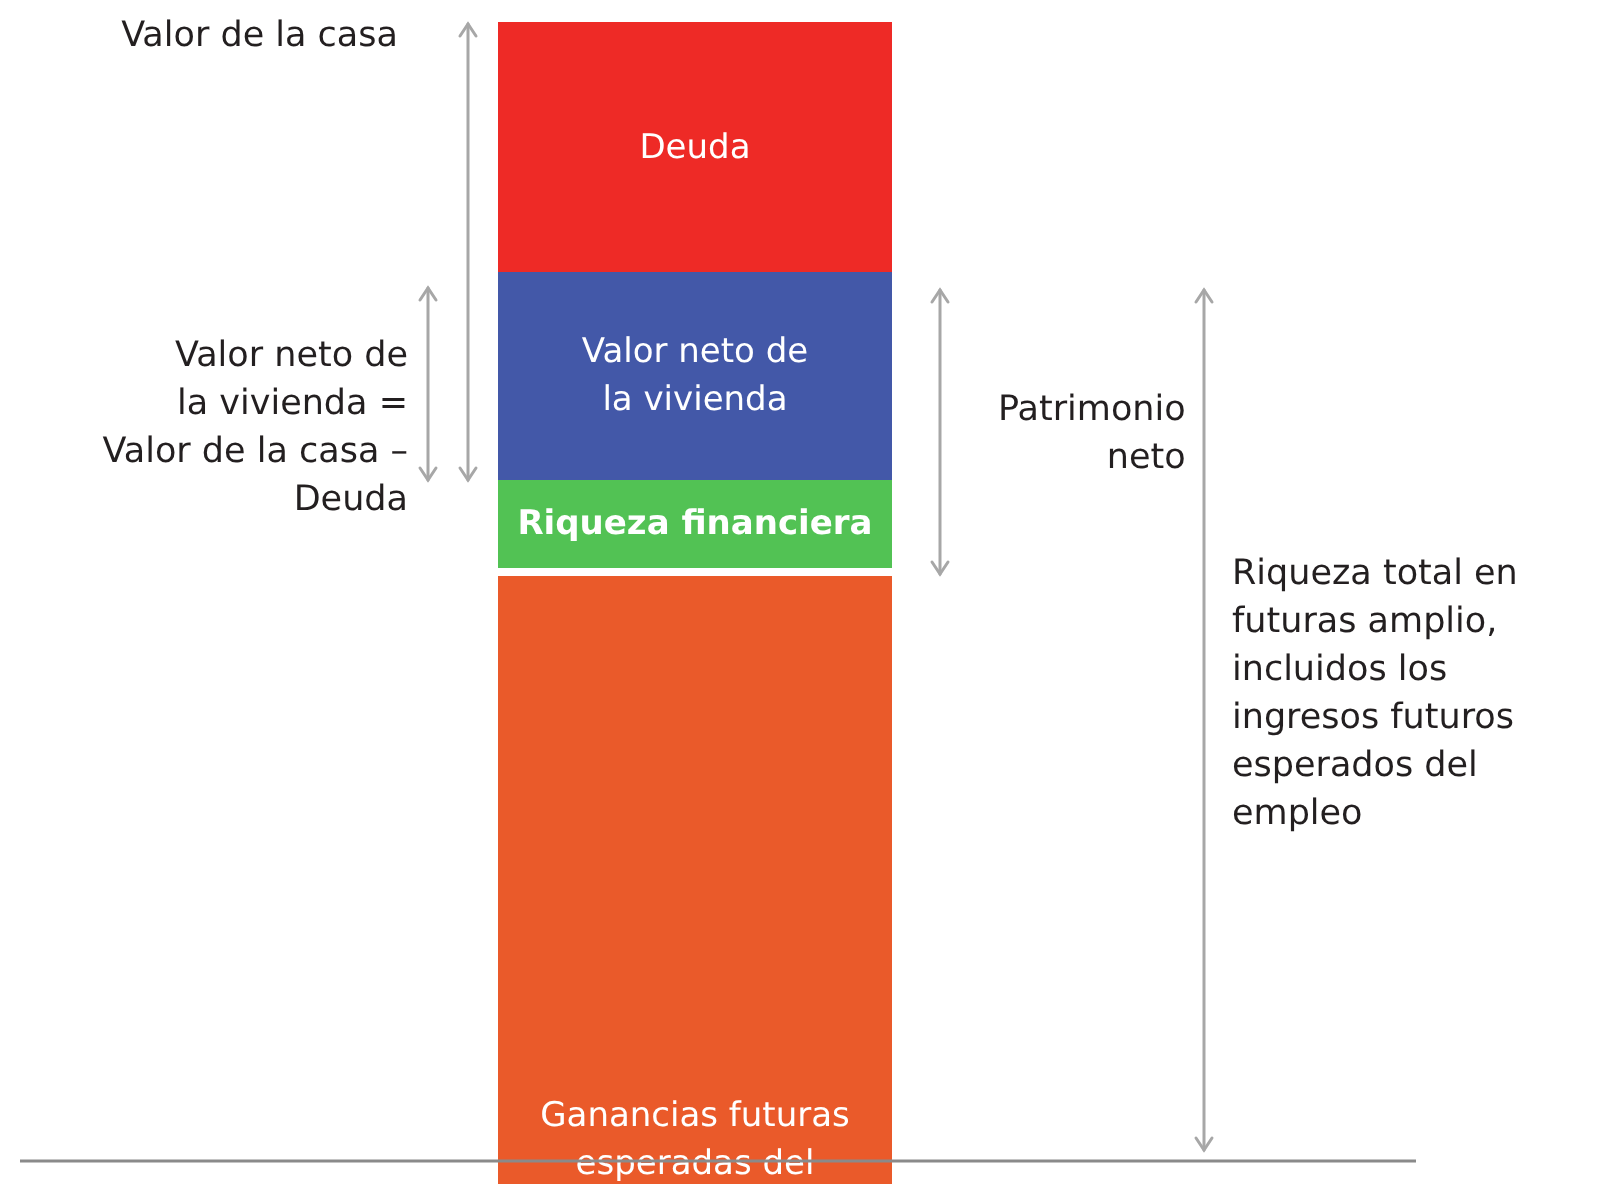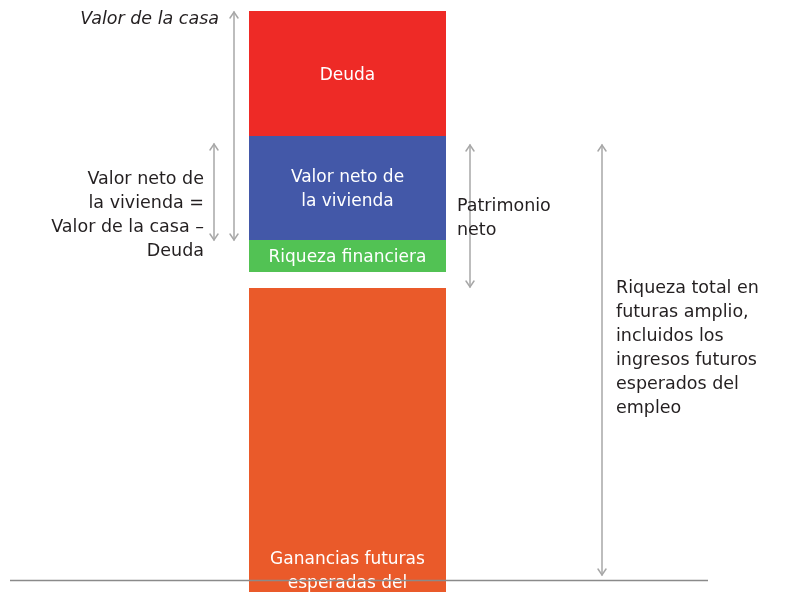--- a/index.html
+++ b/index.html
@@ -16,21 +16,21 @@
 </head>
 <body>
 
 <div class="seg multi" style="top:11px; height:125px; background:#ee2a26;">
   <span>Deuda</span>
 </div>
 <div class="seg multi" style="top:136px; height:104px; background:#4358a8;">
   <span>Valor neto de
 la vivienda</span>
 </div>
-<div class="seg multi" style="top:240px; height:32px; background:#52c254;">
+<div class="seg multi" style="top:240px; height:44px; background:#52c254;font-weight:bold;">
   <span>Riqueza financiera</span>
 </div>
 <div class="seg multi" style="top:288px; height:330px; background:#ea5a2a; align-items:flex-end;">
   <span style="margin-top:59px;">Ganancias futuras
 esperadas del
 empleo</span>
 </div>
 
 <svg class="arrows" width="810" height="592">
   <g stroke="#a7a7a7" stroke-width="1.5" fill="none" stroke-linecap="round">
@@ -55,28 +55,28 @@
 
     <g>
       <line x1="602" y1="145" x2="602" y2="575"></line>
       <polyline points="598,151 602,145 606,151"></polyline>
       <polyline points="598,569 602,575 606,569"></polyline>
     </g>
   </g>
   <line x1="10" y1="580.5" x2="708" y2="580.5" stroke="#8a8a8a" stroke-width="1.5"></line>
 </svg>
 
-<div class="lbl right" style="top:6px; right:591px; white-space:nowrap;font-style:italic;">Valor de la casa</div>
+<div class="lbl right" style="top:6px; right:611px; white-space:nowrap;">Valor de la casa</div>
 
 <div class="lbl right multi" style="top:166px; right:606px; width:220px;">Valor neto de
 la vivienda =
 Valor de la casa –
 Deuda</div>
 
-<div class="lbl multi" style="top:193px; left:457px;">Patrimonio
+<div class="lbl multi" style="top:193px; left:499px;text-align:right;">Patrimonio
 neto</div>
 
 <div class="lbl multi" style="top:275px; left:616px;">Riqueza total en
 futuras amplio,
 incluidos los
 ingresos futuros
 esperados del
 empleo</div>
 
 </body></html>

